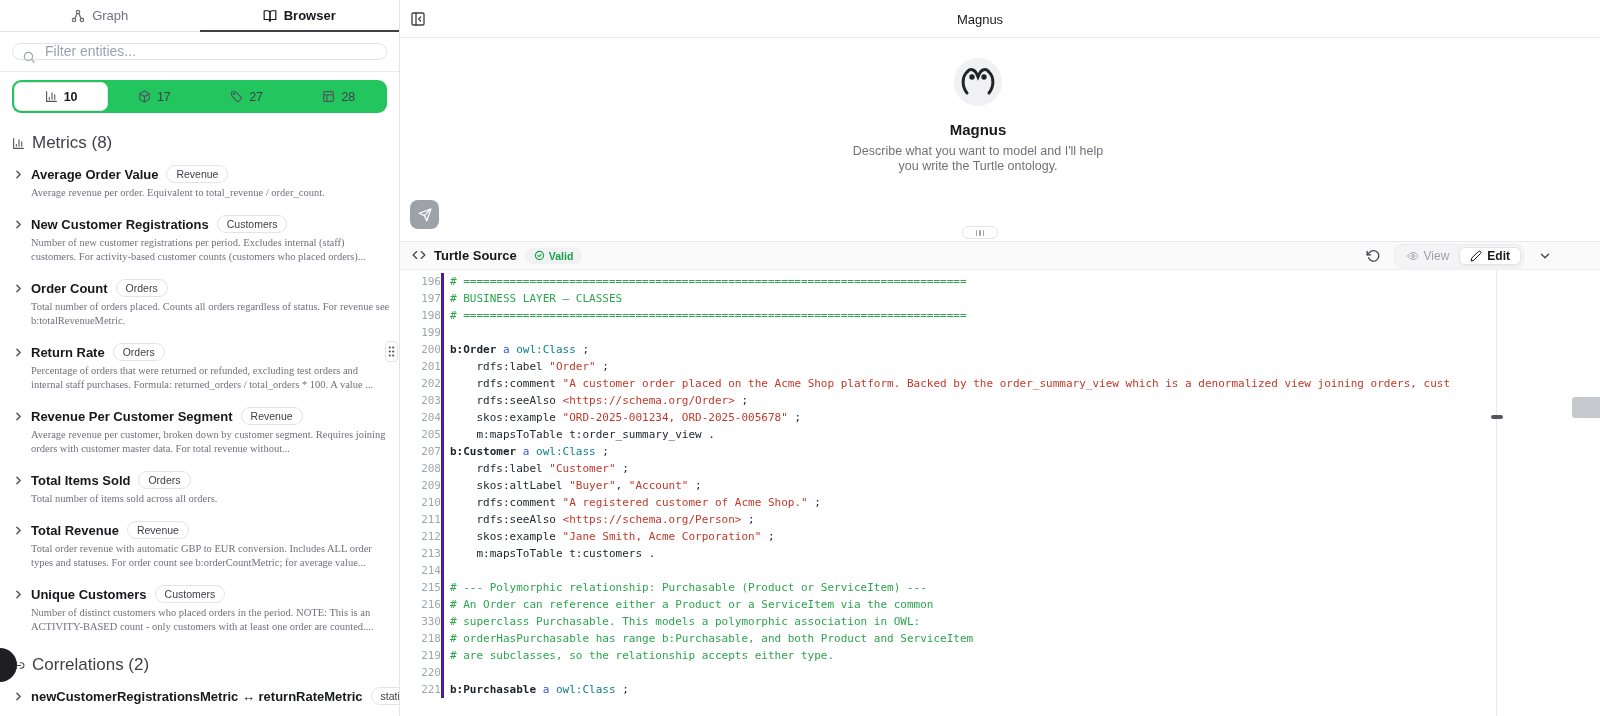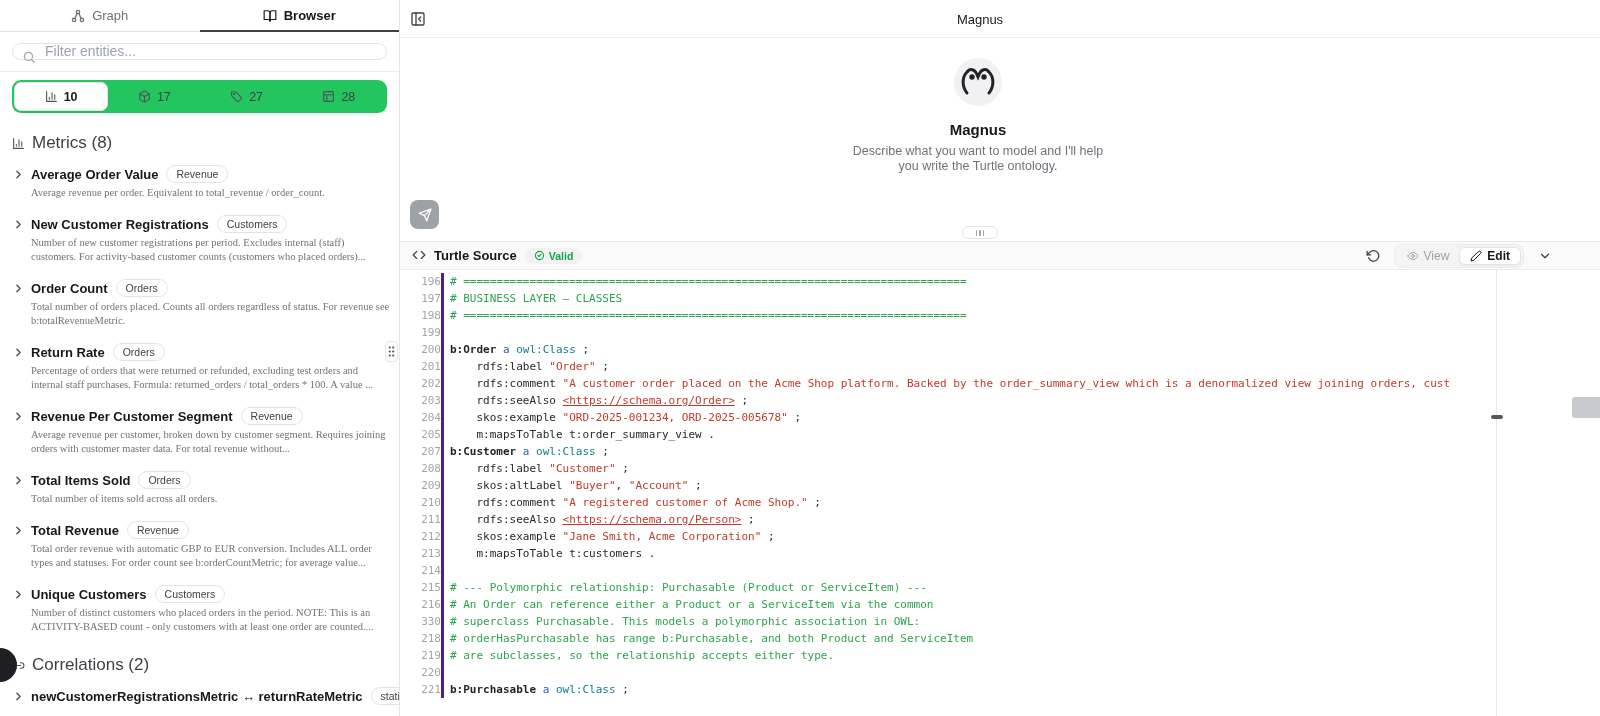--- a/index.html
+++ b/index.html
@@ -75,21 +75,21 @@
   .editor { position:relative; flex:1; background:#fff; overflow:hidden; }
   #code-lines { padding-top:3px; width:1097px; border-right:1px solid #e9e9ec; height:100%; overflow:hidden; }
   .cl { display:flex; height:17px; font-family:"DejaVu Sans Mono", monospace; font-size:11px; line-height:17px; }
   .ln { flex:none; width:44px; text-align:right; padding-right:0; color:#a0a6ad; border-right:3px solid #4c1d95; }
   .ct { padding-left:6px; white-space:pre; }
   .tok-c { color:#2da44e; }
   .tok-s { color:#1f2328; font-weight:700; }
   .tok-k { color:#3156e0; }
   .tok-t { color:#0e7f8c; }
   .tok-q { color:#c0392b; }
-  .tok-u { color:#c0392b; text-decoration:underline; }
+  .tok-u { color:#c0392b; }
   .tok-p { color:#24292f; }
   .mini-thumb { position:absolute; left:1091px; top:145px; width:12px; height:4px; background:#55595f; border-radius:2px; }
   .page-scroll-thumb { position:absolute; left:1572px; top:397px; width:28px; height:21px; background:#c6cace; border-radius:3px 0 0 3px; z-index:7; }
 </style>
 </head>
 <body>
 
 <div id="app">
 
   <aside id="sidebar">

